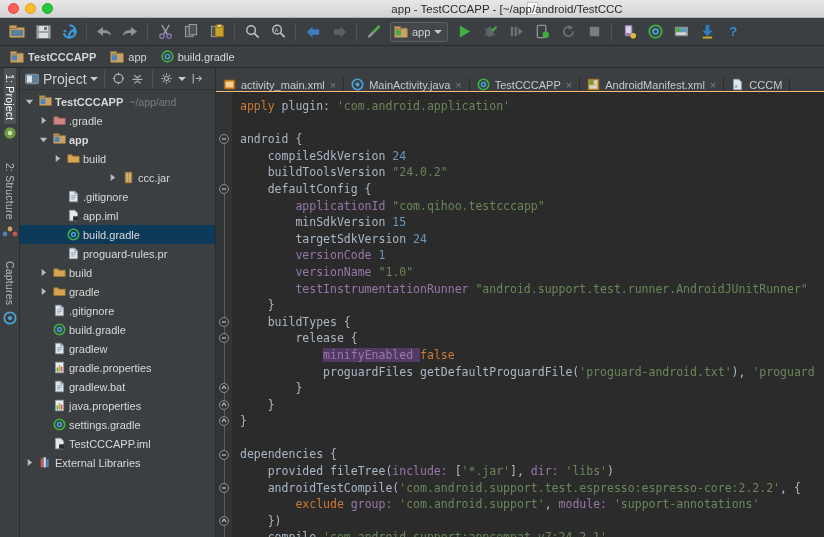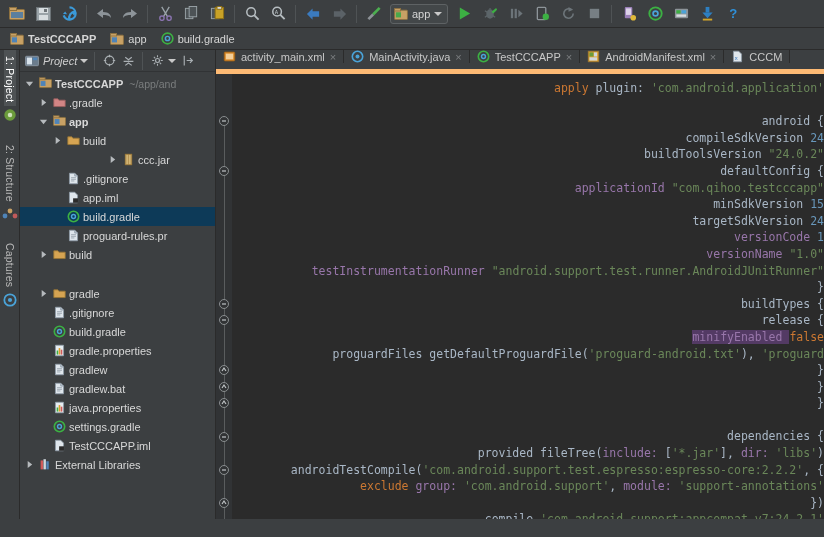--- a/index.html
+++ b/index.html
@@ -83,77 +83,86 @@
 
   
   .project{
     width:196px; background:#3c3f41; border-right:1px solid #2b2b2b;
     display:flex;flex-direction:column;
   }
   .ptoolbar{
     height:22px;display:flex;align-items:center;gap:3px;padding:0 4px;
     border-bottom:1px solid #313335;
   }
-  .ptoolbar .ptxt{font-size:11px;color:#cfcfcf;font-family:"Liberation Sans",sans-serif;font-style:italic;}
+  .ptoolbar .ptxt{font-size:14px;color:#cfcfcf;font-family:"Liberation Sans",sans-serif;}
   .ptb{width:16px;height:16px;display:flex;align-items:center;justify-content:center;}
   .tree{
     flex:1; overflow:hidden; background:#3c3f41; padding-top:2px;
     font-family:"Liberation Sans",sans-serif;
   }
   .row{
     height:19px;display:flex;align-items:center;gap:3px;
     padding-right:4px; white-space:nowrap;
   }
   .row.sel{ background:#0d3a58; }
   .row .arrow{ width:11px;height:11px;flex:0 0 11px;display:flex;align-items:center;justify-content:center;}
   .row .ico{ width:14px;height:14px;flex:0 0 14px;display:flex;align-items:center;justify-content:center;}
   .row .nm{font-size:11px;color:#d8d8d8;}
   .row .nm.b{font-weight:bold;}
   .row .sub{font-size:10.5px;color:#7a7d7e;margin-left:3px;}
 
   
   .editorwrap{flex:1;display:flex;flex-direction:column;min-width:0;}
   .tabbar{
-    height:24px;background:#3c3f41;border-bottom:5px solid #fdba74;
-    display:flex;align-items:flex-start;overflow:hidden;
+    height:24px;background:#3c3f41;border-bottom:1px solid #fdba74;
+    display:flex;align-items:flex-end;overflow:hidden;
   }
   .etab{
     display:flex;align-items:center;gap:5px;padding:0 7px;
     border-right:1px solid #2b2b2b;
     font-family:"Liberation Sans",sans-serif;font-size:11px;color:#c8c8c8;
     white-space:nowrap;
   }
   .etab .x{color:#7b7e80;font-size:11px;}
   .editor{
     flex:1; background:#2b2b2b; display:flex; overflow:hidden; position:relative;
   }
   .gutter{ width:16px; background:#313335; flex:0 0 16px; position:relative;}
   .code{
     flex:1; padding:6px 0 0 0; overflow:hidden;
     font-family:"DejaVu Sans Mono","Liberation Mono",monospace;
     font-size:11.5px; line-height:16.6px; color:#a9b7c6; white-space:pre;
   }
-  .code .ln{ padding-left:8px; height:16.6px;text-align:right; }
+  .code .ln{ padding-left:8px; height:16.6px; }
   .kw{color:#cc7832;}
   .str{color:#6a8759;}
   .num{color:#6897bb;}
   .prop{color:#9876aa;}
   .pl{color:#a9b7c6;}
   .hl{background:#533a64;}
   .fold{
     position:absolute; left:3px; width:10px;height:10px;
     display:flex;align-items:center;justify-content:center;
   }
   .foldline{position:absolute;left:7.5px;width:1px;background:#5a5d5e;}
 </style>
 </head>
 <body>
 
 <div id="app">
 
+  <div class="titlebar">
+    <div class="traffic">
+      <div class="tl red"></div>
+      <div class="tl yel"></div>
+      <div class="tl grn"></div>
+    </div>
+    <div class="doc-icon"></div>
+    <div class="title-text">app - TestCCCAPP - [~/app/android/TestCCC</div>
+  </div>
 
   <div class="toolbar">
     <div class="tb">
       <svg width="16" height="14">
           <rect x="0.5" y="2.5" width="15" height="10" rx="1" fill="#c8a165" stroke="#8d7140"></rect>
           <rect x="0.5" y="0.5" width="7" height="3" fill="#c8a165" stroke="#8d7140"></rect>
           <rect x="2" y="5" width="12" height="6" fill="#5b7f9e"></rect>
         </svg>
     </div>
     <div class="tb">
@@ -535,21 +544,21 @@
                 <path d="M3 1 L8 5 L3 9 Z" fill="#b6babd"></path>
               </svg>
             </span>
             <span class="ico">
               <svg width="13" height="13" viewBox="0 0 16 16">
                 <path d="M1 3.5h5l1.3 1.6H15V13H1z" fill="#d6a452" stroke="#9a7634"></path>
               </svg>
             </span>
             <span class="nm">build</span>
           </div>
-          <div class="row" style="padding-left: 18px; margin-top: 20px;">
+          <div class="row" style="padding-left: 18px;">
             <span class="arrow">
               <svg width="9" height="9" viewBox="0 0 10 10">
                 <path d="M3 1 L8 5 L3 9 Z" fill="#b6babd"></path>
               </svg>
             </span>
             <span class="ico">
               <svg width="13" height="13" viewBox="0 0 16 16">
                 <path d="M1 3.5h5l1.3 1.6H15V13H1z" fill="#d6a452" stroke="#9a7634"></path>
               </svg>
             </span>
@@ -568,43 +577,43 @@
           </div>
           <div class="row" style="padding-left: 18px;">
             <span class="arrow"></span>
             <span class="ico">
               <svg width="13" height="13" viewBox="0 0 16 16">
                 <circle cx="8" cy="8" r="6.4" fill="none" stroke="#3cb043" stroke-width="2"></circle>
                 <circle cx="8" cy="8" r="2.4" fill="none" stroke="#4aa3d8" stroke-width="1.8"></circle>
               </svg>
             </span>
             <span class="nm">build.gradle</span>
+          </div>
+          <div class="row" style="padding-left: 18px;">
+            <span class="arrow"></span>
+            <span class="ico">
+              <svg width="13" height="13" viewBox="0 0 16 16">
+                <path d="M3 1.5h6.5L13 5v9.5H3z" fill="#dfe6ec" stroke="#8d9aa6"></path>
+                <path d="M9.5 1.5V5H13" fill="#b8c4ce" stroke="#8d9aa6"></path>
+                <path d="M5 7h6 M5 9h6 M5 11h4" stroke="#7d8a95" stroke-width="0.8"></path>
+              </svg>
+            </span>
+            <span class="nm">gradlew</span>
           </div>
           <div class="row" style="padding-left: 18px;">
             <span class="arrow"></span>
             <span class="ico">
               <svg width="13" height="13" viewBox="0 0 16 16">
                 <path d="M3 1.5h10v13H3z" fill="#e7edf2" stroke="#8d9aa6"></path>
                 <rect x="4.5" y="8" width="2" height="5" fill="#3cb043"></rect>
                 <rect x="7" y="5" width="2" height="8" fill="#e0a12a"></rect>
                 <rect x="9.5" y="7" width="2" height="6" fill="#d05a5a"></rect>
               </svg>
             </span>
             <span class="nm">gradle.properties</span>
-          </div>
-          <div class="row" style="padding-left: 18px;">
-            <span class="arrow"></span>
-            <span class="ico">
-              <svg width="13" height="13" viewBox="0 0 16 16">
-                <path d="M3 1.5h6.5L13 5v9.5H3z" fill="#dfe6ec" stroke="#8d9aa6"></path>
-                <path d="M9.5 1.5V5H13" fill="#b8c4ce" stroke="#8d9aa6"></path>
-                <path d="M5 7h6 M5 9h6 M5 11h4" stroke="#7d8a95" stroke-width="0.8"></path>
-              </svg>
-            </span>
-            <span class="nm">gradlew</span>
           </div>
           <div class="row" style="padding-left: 18px;">
             <span class="arrow"></span>
             <span class="ico">
               <svg width="13" height="13" viewBox="0 0 16 16">
                 <path d="M3 1.5h6.5L13 5v9.5H3z" fill="#dfe6ec" stroke="#8d9aa6"></path>
                 <path d="M9.5 1.5V5H13" fill="#b8c4ce" stroke="#8d9aa6"></path>
                 <path d="M5 7h6 M5 9h6 M5 11h4" stroke="#7d8a95" stroke-width="0.8"></path>
               </svg>
             </span>

